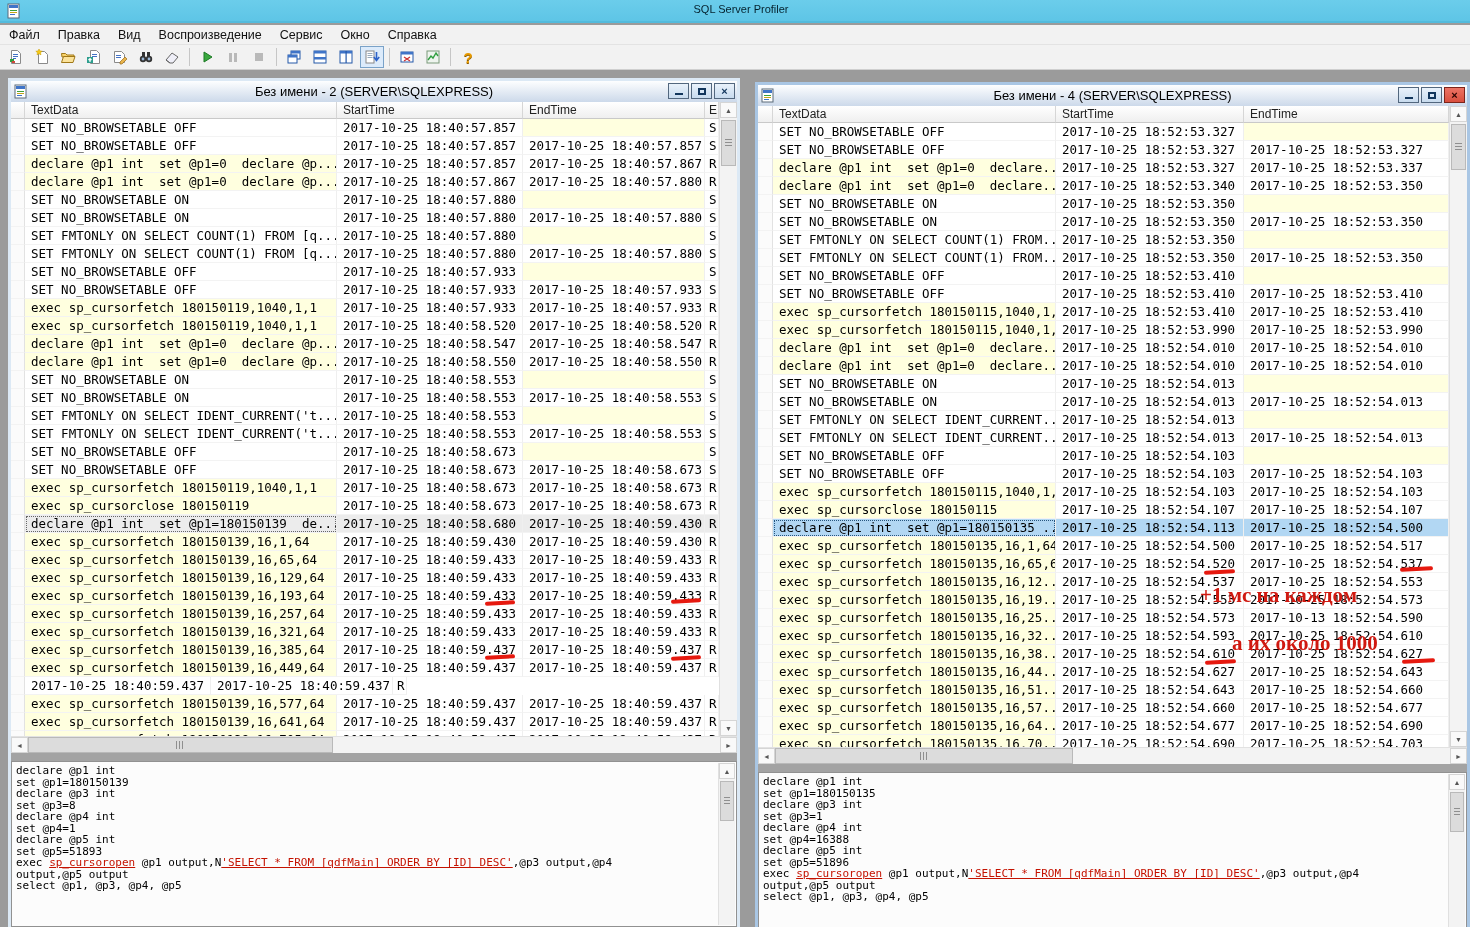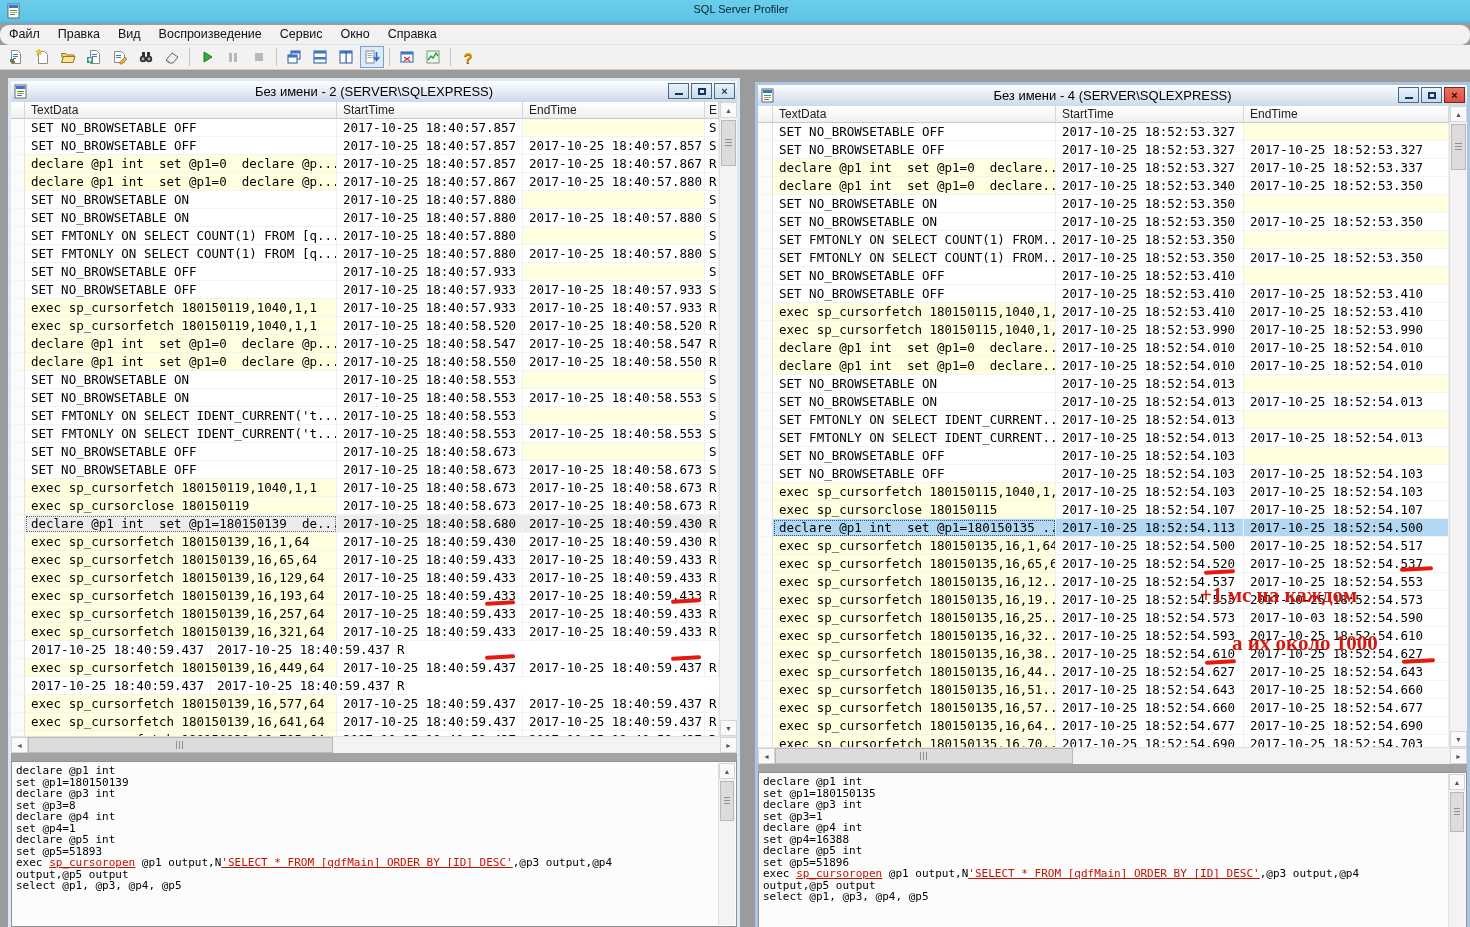--- a/index.html
+++ b/index.html
@@ -7,21 +7,21 @@
   .screen{position:relative;width:1470px;height:927px;overflow:hidden;
           font-family:"Liberation Sans",sans-serif;background:#9b9b9b;}
 
   
   .titlebar{position:absolute;left:0;top:0;width:1470px;height:23px;
             background:linear-gradient(#6bcdeb,#5ec5e6);border-bottom:2px solid #53bbdd;}
   .titlebar .apptitle{position:absolute;left:12px;right:0;top:3px;text-align:center;
             font-size:11px;color:#05222e;}
   .appicon{position:absolute;left:6px;top:3px;}
   .menubar{position:absolute;left:0;top:25px;width:1470px;height:20px;background:#f2f2f2;
-           border-bottom:1px solid #e3e3e3;display:flex;align-items:flex-start;font-size:12.5px;color:#111;border-radius:9px;}
+           border-bottom:1px solid #e3e3e3;display:flex;align-items:center;font-size:12.5px;color:#111;}
   .menubar span{padding:2px 9px;cursor:default;}
   .toolbar{position:absolute;left:0;top:45px;width:1470px;height:25px;background:#f2f2f2;
            border-bottom:1px solid #cfcfcf;display:flex;align-items:center;padding-left:3px;}
   .tbi{width:24px;height:22px;display:flex;align-items:center;justify-content:center;margin:0 1px;}
   .tbi.pressed{border:1px solid #7aa2c8;background:#dcebfb;}
   .tbsep{width:1px;height:18px;background:#c6c6c6;margin:0 4px;}
   .help-q{font-weight:bold;font-size:15px;color:#e89a00;text-shadow:0 1px 0 #8a5c00;}
 
   
   .child{position:absolute;background:#f0f0f0;}
@@ -482,20 +482,21 @@
           </div>
           <div class="grow">
             <div class="cell c-ind"></div>
             <div class="cell c-text yel">exec sp_cursorfetch 180150139,16,321,64</div>
             <div class="cell c-start">2017-10-25 18:40:59.433</div>
             <div class="cell c-end">2017-10-25 18:40:59.433</div>
             <div class="cell c-ev">R</div>
           </div>
           <div class="grow">
             <div class="cell c-ind"></div>
+            <div class="cell c-text yel">exec sp_cursorfetch 180150139,16,385,64</div>
             <div class="cell c-start">2017-10-25 18:40:59.437</div>
             <div class="cell c-end">2017-10-25 18:40:59.437</div>
             <div class="cell c-ev">R</div>
           </div>
           <div class="grow">
             <div class="cell c-ind"></div>
             <div class="cell c-text yel">exec sp_cursorfetch 180150139,16,449,64</div>
             <div class="cell c-start">2017-10-25 18:40:59.437</div>
             <div class="cell c-end">2017-10-25 18:40:59.437</div>
             <div class="cell c-ev">R</div>
@@ -748,21 +749,21 @@
           <div class="grow">
             <div class="cell c-ind"></div>
             <div class="cell c-text yel">exec sp_cursorfetch 180150135,16,19...</div>
             <div class="cell c-start">2017-10-25 18:52:54.553</div>
             <div class="cell c-end">2017-10-25 18:52:54.573</div>
           </div>
           <div class="grow">
             <div class="cell c-ind"></div>
             <div class="cell c-text yel">exec sp_cursorfetch 180150135,16,25...</div>
             <div class="cell c-start">2017-10-25 18:52:54.573</div>
-            <div class="cell c-end">2017-10-03 18:52:54.590</div>
+            <div class="cell c-end">2017-10-13 18:52:54.590</div>
           </div>
           <div class="grow">
             <div class="cell c-ind"></div>
             <div class="cell c-text yel">exec sp_cursorfetch 180150135,16,32...</div>
             <div class="cell c-start">2017-10-25 18:52:54.593</div>
             <div class="cell c-end">2017-10-25 18:52:54.610</div>
           </div>
           <div class="grow">
             <div class="cell c-ind"></div>
             <div class="cell c-text yel">exec sp_cursorfetch 180150135,16,38...</div>

